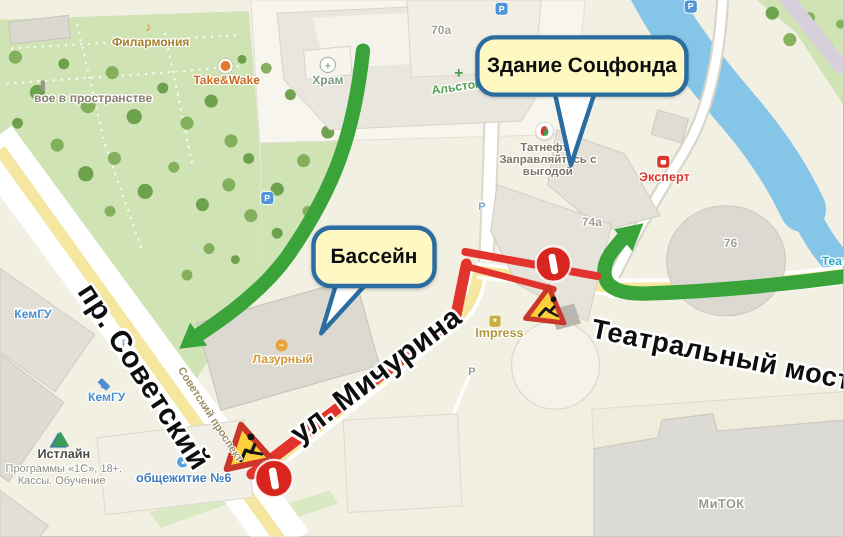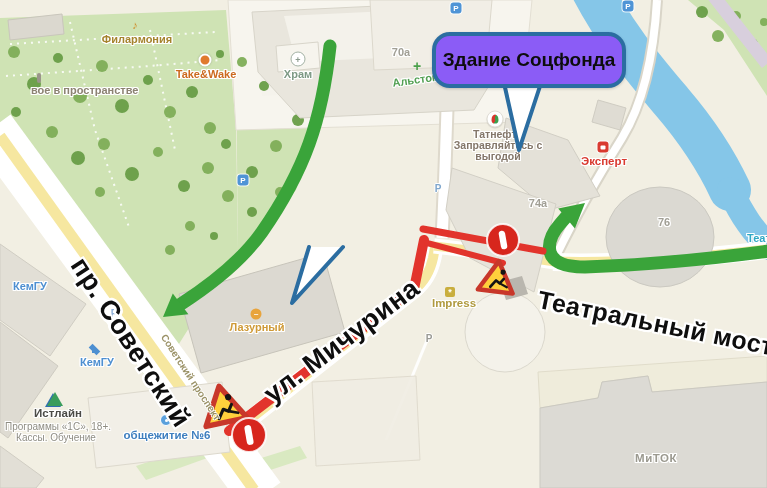--- a/index.html
+++ b/index.html
@@ -23,21 +23,21 @@
     box-shadow:0 0 0 1px rgba(255,255,255,.8);
   }
   .pletter{position:absolute;z-index:9;transform:translate(-50%,-50%);font-size:10px;font-weight:800;
     text-shadow:0 1px 0 #fff,0 -1px 0 #fff,1px 0 0 #fff,-1px 0 0 #fff;}
   .bigtxt{
     position:absolute;z-index:30;font-weight:800;color:#0e0e0e;white-space:nowrap;
     transform-origin:0 0;letter-spacing:.5px;
     text-shadow:0 2px 0 #fff,0 -2px 0 #fff,2px 0 0 #fff,-2px 0 0 #fff,2px 2px 0 #fff,-2px -2px 0 #fff,2px -2px 0 #fff,-2px 2px 0 #fff,0 0 3px #fff;
   }
   .callout{
-    position:absolute;z-index:40;background:#8b5cf6;border:4px solid #2b6da1;border-radius:18px;
+    position:absolute;z-index:40;background:#fef9c3;border:4px solid #2b6da1;border-radius:18px;
     display:flex;align-items:center;justify-content:center;font-weight:800;font-size:19px;color:#0d0d0d;
     box-shadow:0 1px 3px rgba(0,0,0,.18);white-space:nowrap;
   }
   .tails{position:absolute;left:0;top:0;z-index:39;pointer-events:none;}
   .smallstreet{
     position:absolute;z-index:8;font-size:10px;font-weight:700;color:#9a9166;white-space:nowrap;
     transform-origin:0 0;text-shadow:0 1px 0 #fff,0 -1px 0 #fff,1px 0 0 #fff,-1px 0 0 #fff;
   }
   .dot-ic{border-radius:50%;}
 </style>
@@ -202,21 +202,21 @@
 
   <div class="icon dot-ic" style="left:205px;top:60px;width:9px;height:9px;background:#e07a2e;border:2px solid #fff;box-shadow:0 0 2px rgba(0,0,0,.25);"></div>
   <div class="lbl" style="left:206px;top:74px;color:#cc6a1f;">Take&amp;Wake</div>
 
   <div class="icon" style="left:39px;top:78px;width:4px;height:10px;background:#9a948a;border-radius:2px;"></div>
   <div class="lbl anchor-left" style="left:0px;top:84px;color:#8c8272;padding-left:31px;">вое в пространстве</div>
 
   <div class="icon dot-ic" style="left:298px;top:59px;width:13px;height:13px;background:#fff;border:1.5px solid #a3b2a4;color:#8a9a8c;font-size:9px;font-weight:800;">+</div>
   <div class="lbl" style="left:298px;top:74px;color:#7d9984;">Храм</div>
 
-  <div class="lbl" style="left:401px;top:28px;color:#a19f95;font-weight:700;margin-top:24px;">70a</div>
+  <div class="lbl" style="left:401px;top:28px;color:#a19f95;font-weight:700;">70a</div>
 
   <div class="icon" style="left:417px;top:66px;color:#4aa04a;font-size:14px;font-weight:900;">+</div>
   <div class="lbl" style="left:429px;top:78px;color:#53a053;transform:translate(-50%,-50%) rotate(-8deg);">Альстом-Фар</div>
 
   <div class="icon dot-ic" style="left:495px;top:119px;width:15px;height:15px;background:#fff;border:1px solid #e0ddd5;box-shadow:0 1px 1px rgba(0,0,0,.12);">
     <div style="width:7px;height:9px;border-radius:50% 50% 50% 50%/60% 60% 40% 40%;background:linear-gradient(100deg,#d8382e 50%,#3f9e4f 50%);"></div>
   </div>
   <div class="lbl" style="left:498px;top:134px;color:#837669;font-size:10.5px;">Татнефть</div>
   <div class="lbl" style="left:498px;top:145px;color:#837669;font-size:10.5px;">Заправляйтесь с</div>
   <div class="lbl" style="left:498px;top:156px;color:#837669;font-size:10.5px;">выгодой</div>
@@ -268,18 +268,19 @@
   <div class="pbadge" style="left:628px;top:6px;">P</div>
   <div class="pletter" style="left:114px;top:313px;color:#8fb0d8;">P</div>
   <div class="pletter" style="left:438px;top:188px;color:#7fa6cc;">P</div>
   <div class="pletter" style="left:429px;top:338px;color:#9a9a94;">P</div>
 
   <div class="bigtxt" style="left:90px;top:252px;font-size:27px;transform:rotate(57deg);">пр. Советский</div>
   <div class="bigtxt" style="left:258px;top:385px;font-size:27px;transform:rotate(-37deg);">ул. Мичурина</div>
   <div class="bigtxt" style="left:541px;top:285px;font-size:25px;transform:rotate(11.5deg);">Театральный мост</div>
 
   <div class="callout" style="left:432px;top:32px;width:186px;height:48px;">Здание Соцфонда</div>
+  <div class="callout" style="left:283px;top:205px;width:106px;height:49px;">Бассейн</div>
   <svg class="tails" width="767" height="488" viewBox="0 0 767 488">
     <path d="M502 74 L519 150 L544 74" fill="#ffffff" stroke="#2b6da1" stroke-width="4" stroke-linejoin="round" stroke-linecap="round"></path>
     <path d="M309 247 L292 303 L343 247" fill="#ffffff" stroke="#2b6da1" stroke-width="4" stroke-linejoin="round" stroke-linecap="round"></path>
   </svg>
 
 </div>
 
 </body></html>

